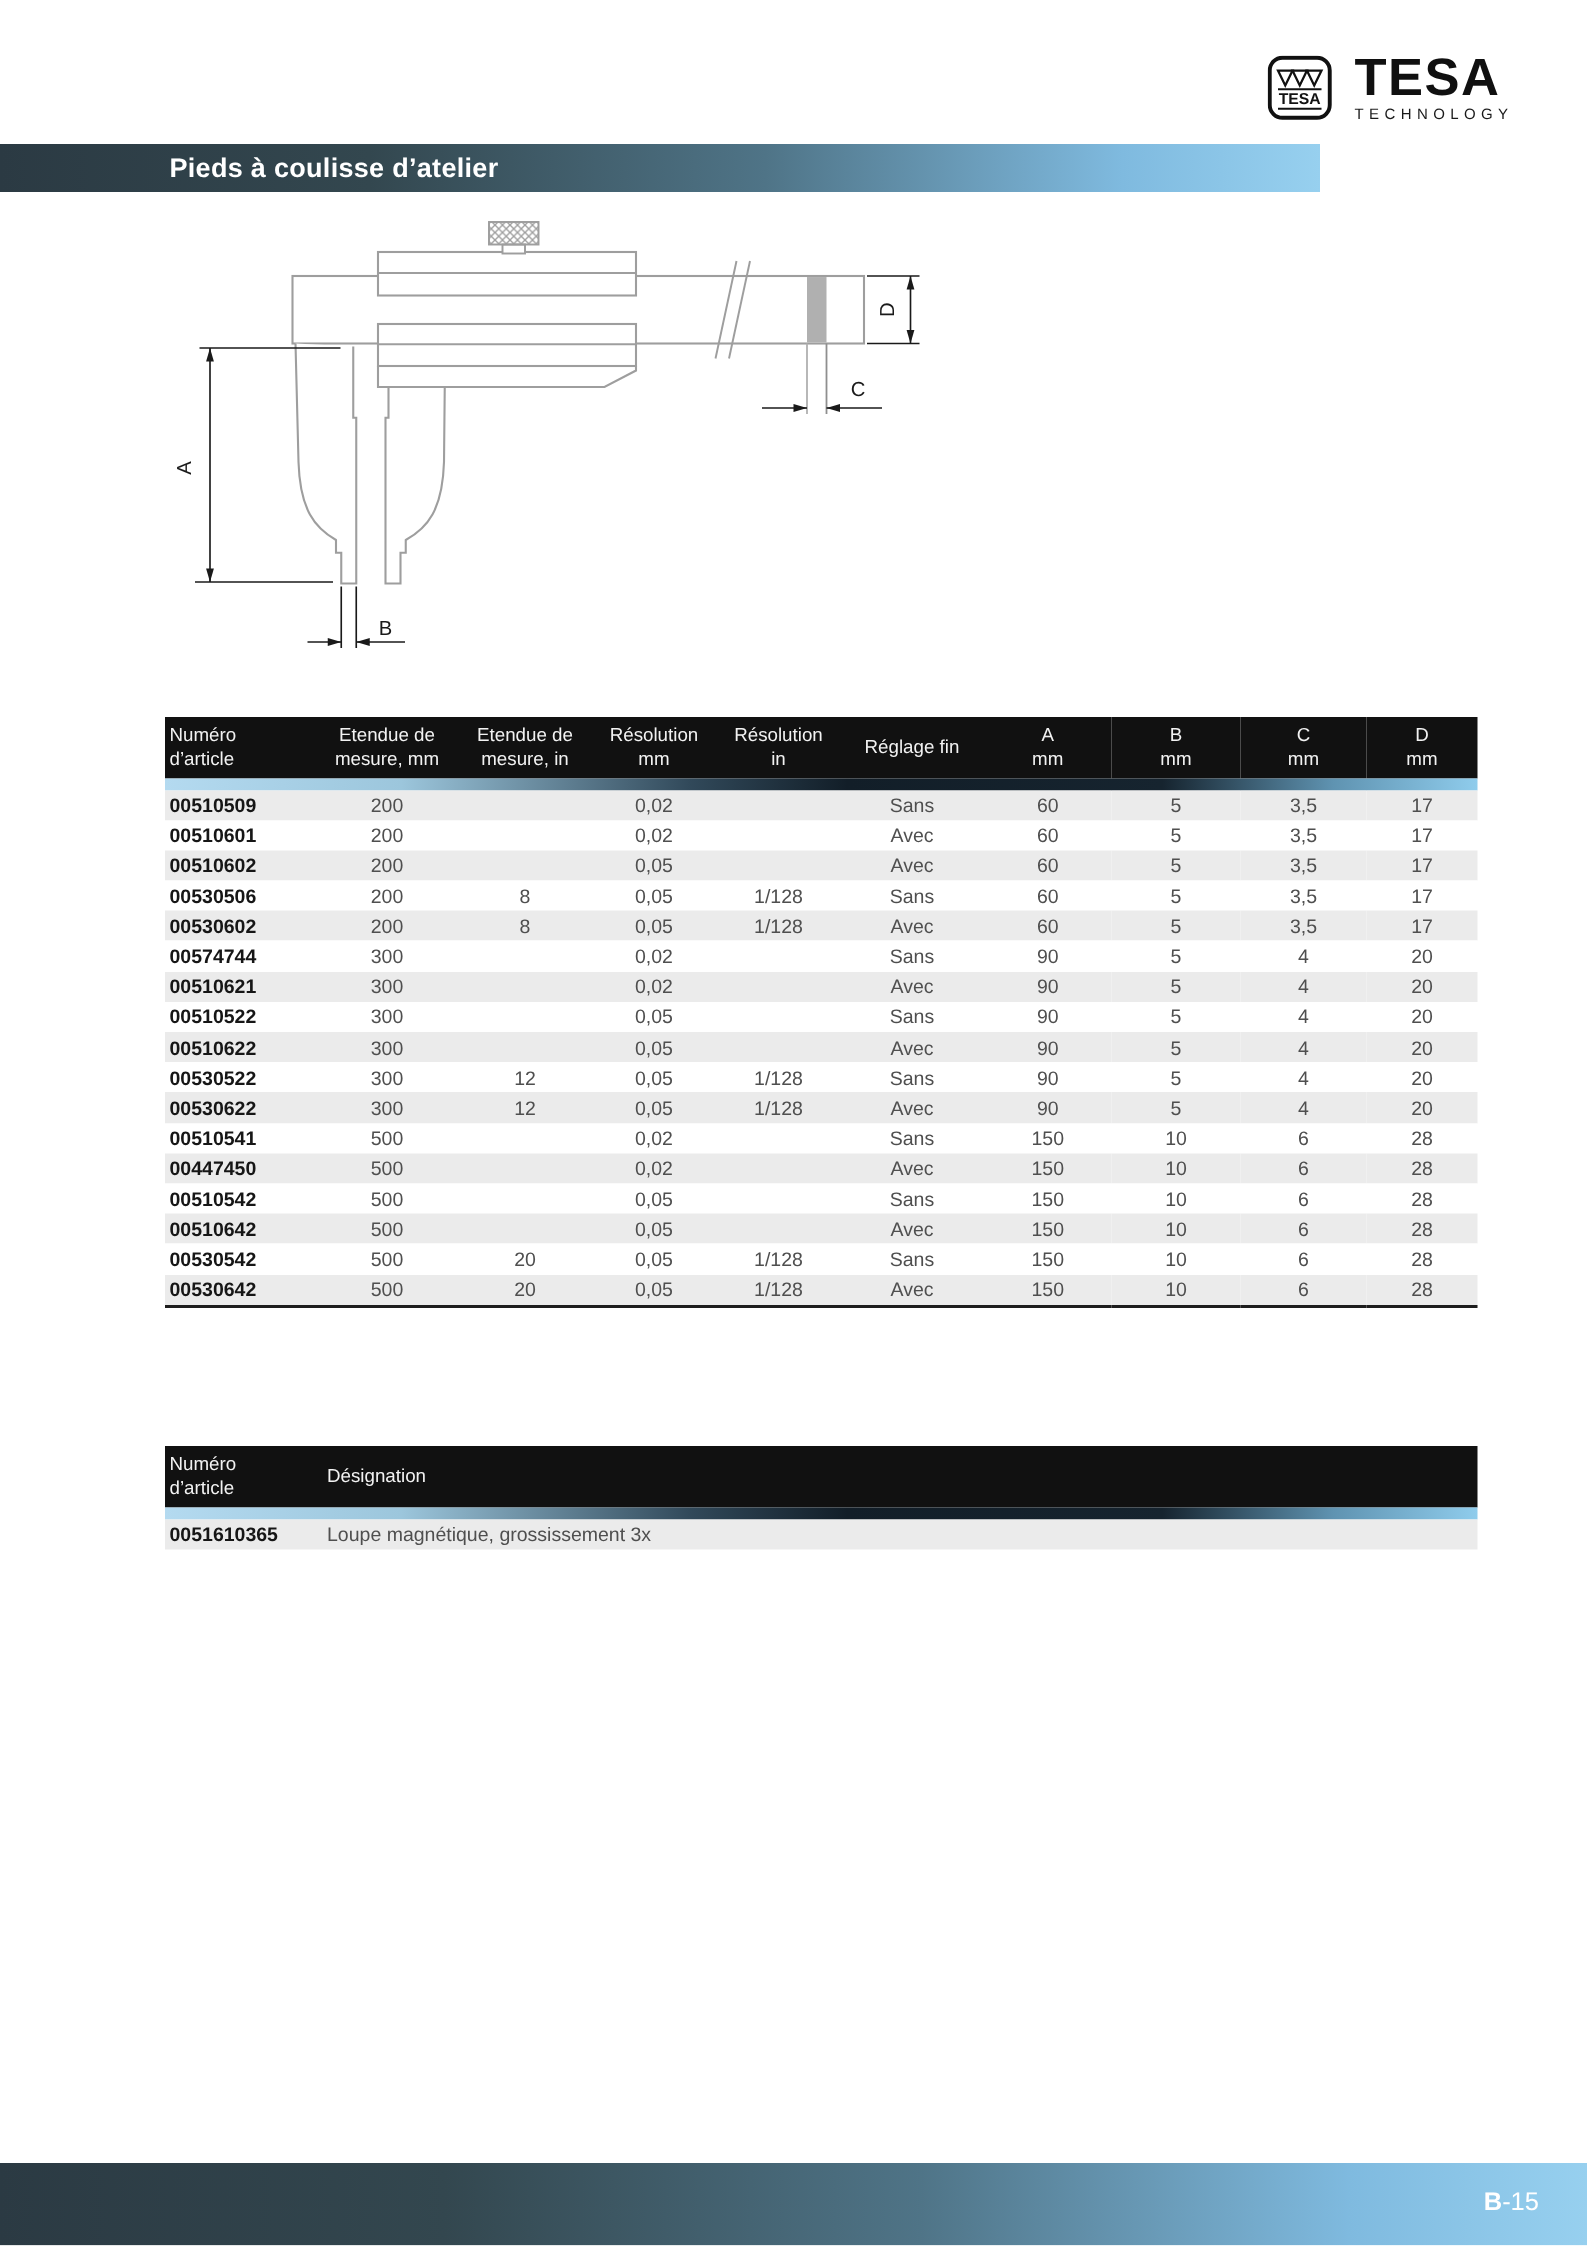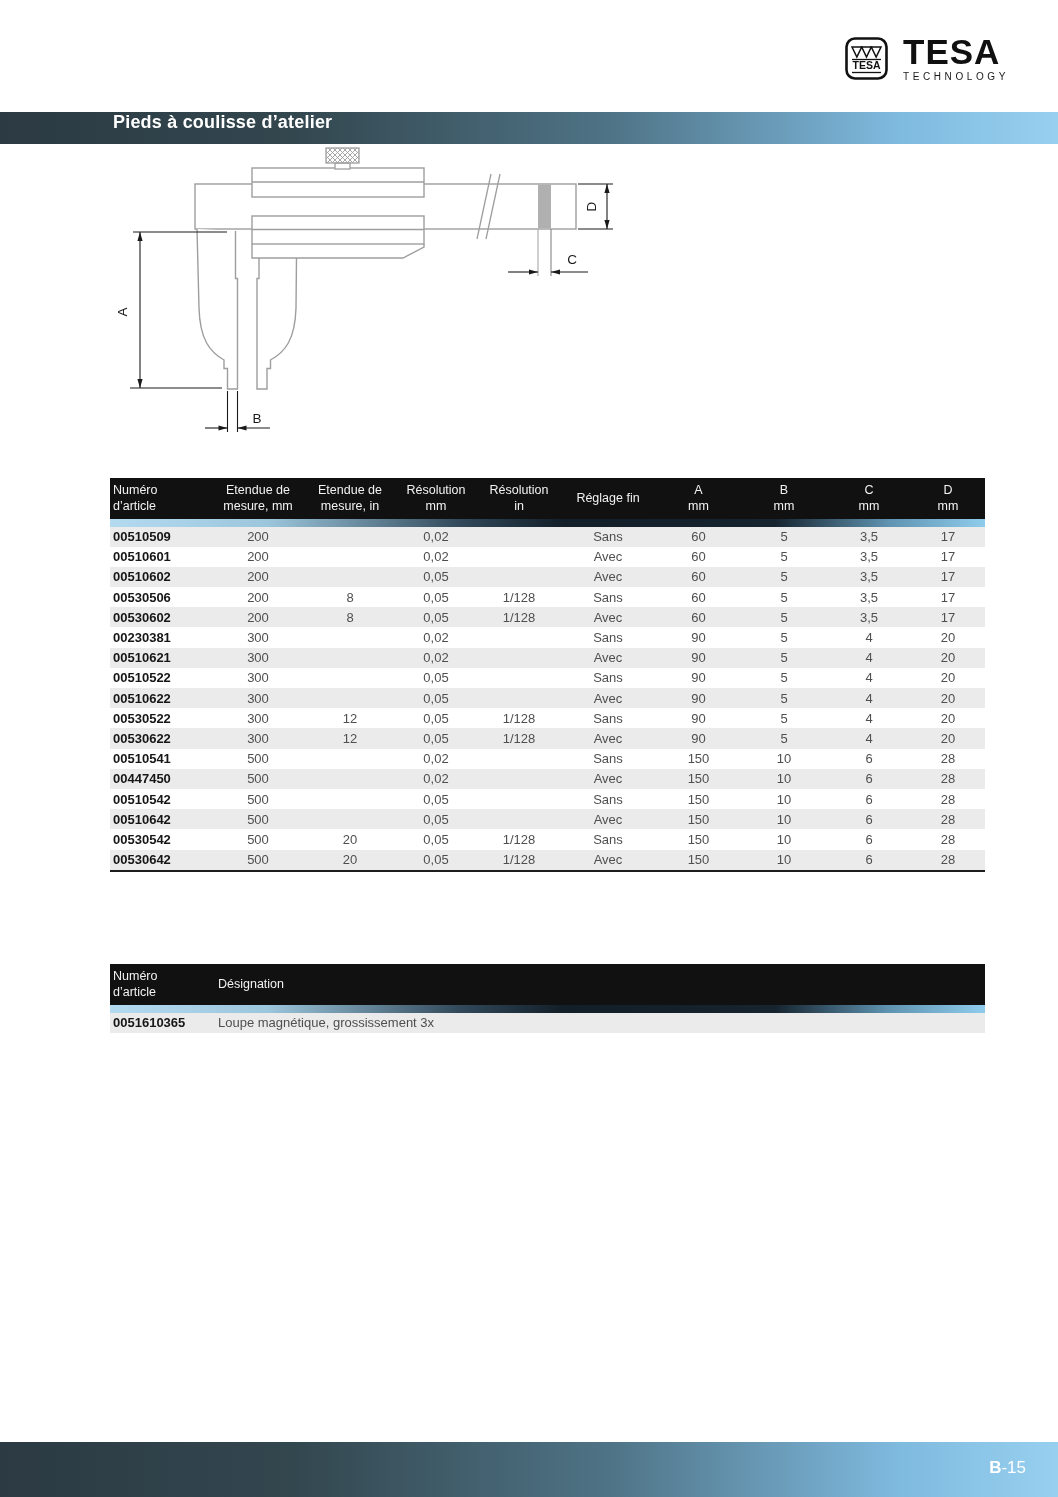--- a/index.html
+++ b/index.html
@@ -8,23 +8,23 @@
     font-family:"Liberation Sans", sans-serif;
   }
   
   .brand{position:absolute;top:25px;left:845px;display:flex;align-items:flex-start;margin-top:12px;}
   .brand-box{width:43px;height:43px;}
   .brand-text{margin-left:15px;}
   .brand-word{font-size:35px;font-weight:bold;color:#101010;letter-spacing:1px;line-height:30px;}
   .brand-sub{font-size:10px;color:#1a1a1a;letter-spacing:3.6px;margin-top:4px;}
   
   .header-bar{
-    position:absolute;left:0;top:96px;width:1058px;height:32px;
+    position:absolute;left:0;top:96px;width:880px;height:32px;
     background:linear-gradient(90deg,#2b3a43 0%,#33474f 28%,#4f7487 58%,#7fbadf 85%,#97d0ef 100%);
-    display:flex;align-items:flex-start;margin-top:16px;
+    display:flex;align-items:center;
   }
   .header-bar .title{color:#ffffff;font-size:18px;font-weight:bold;margin-left:113px;letter-spacing:.2px;}
   .footer-bar{
     position:absolute;left:0;top:1442px;width:1058px;height:55px;
     background:linear-gradient(90deg,#2b3a43 0%,#33474f 28%,#4f7487 58%,#7fbadf 85%,#97d0ef 100%);
   }
   .page-number{position:absolute;right:32px;top:1458px;color:#ffffff;font-size:17px;text-align:right;}
   .page-number b{font-weight:bold;}
   
   .drawing{position:absolute;left:110px;top:140px;width:550px;height:310px;}
@@ -229,21 +229,21 @@
             <td>8</td>
             <td>0,05</td>
             <td>1/128</td>
             <td>Avec</td>
             <td>60</td>
             <td>5</td>
             <td>3,5</td>
             <td>17</td>
           </tr>
           <tr>
-            <td class="art">00230381</td>
+            <td class="art">00574744</td>
             <td>300</td>
             <td></td>
             <td>0,02</td>
             <td></td>
             <td>Sans</td>
             <td>90</td>
             <td>5</td>
             <td>4</td>
             <td>20</td>
           </tr>

